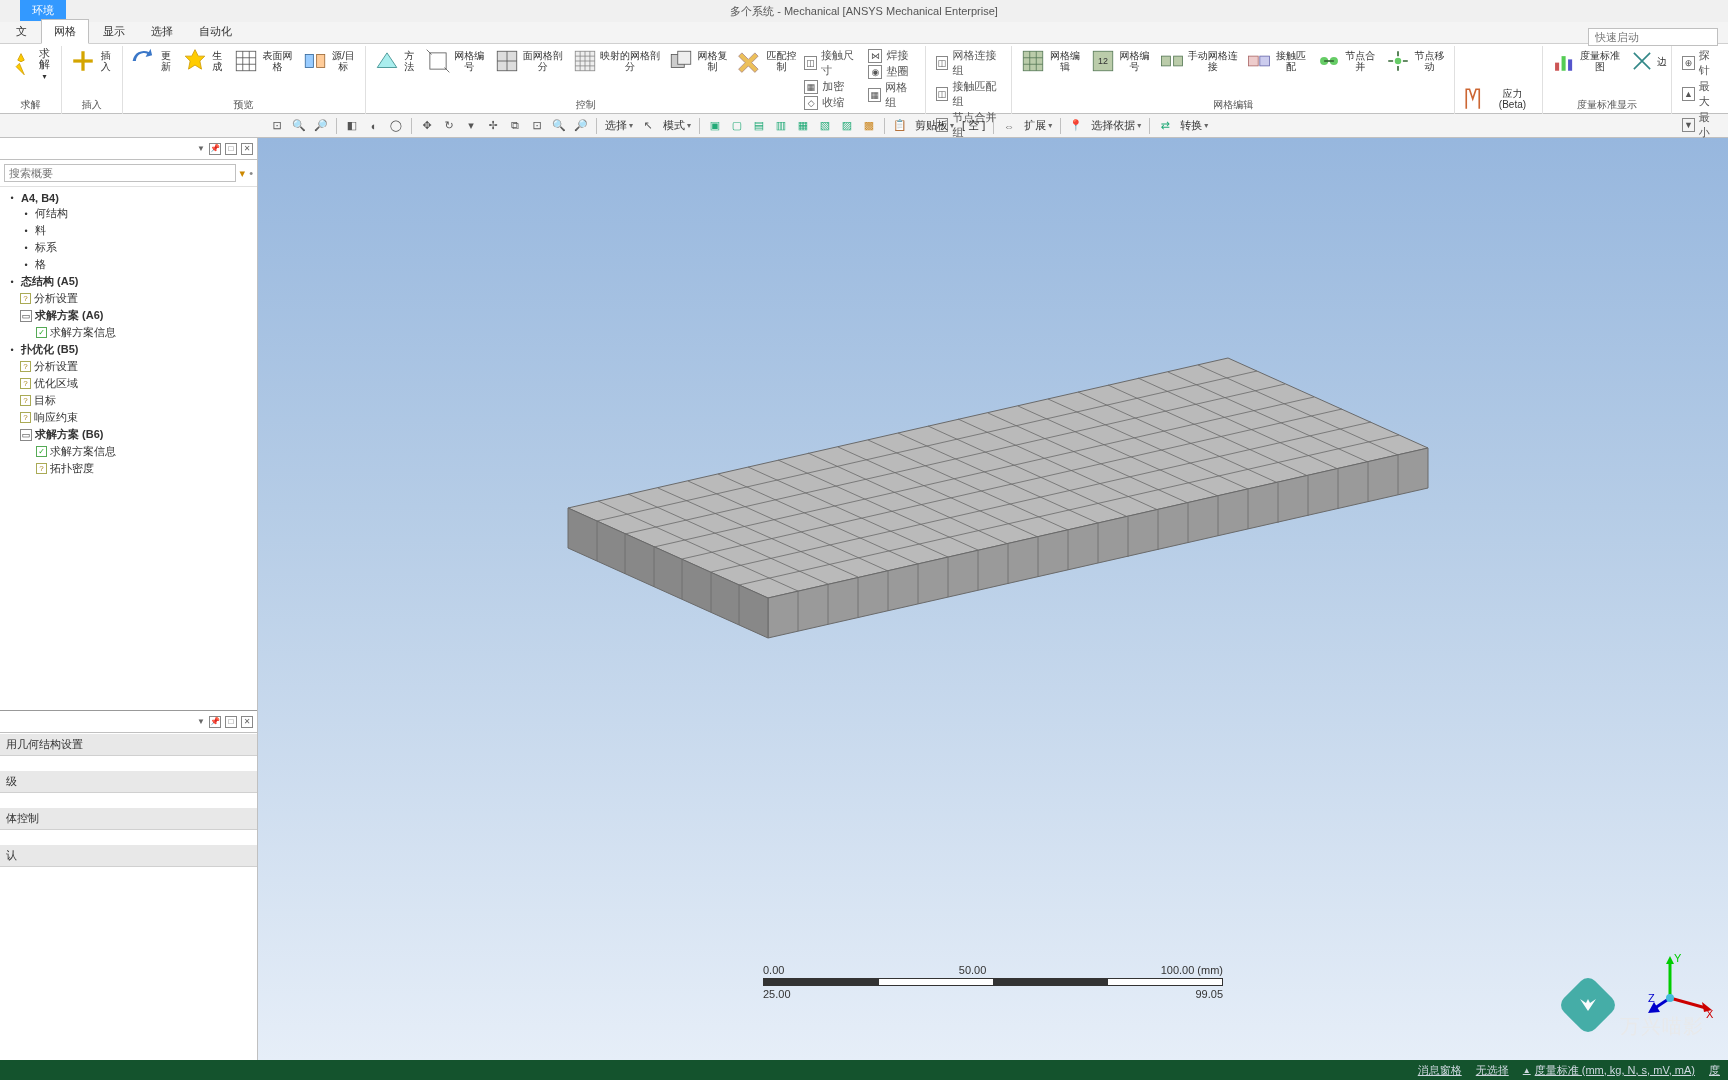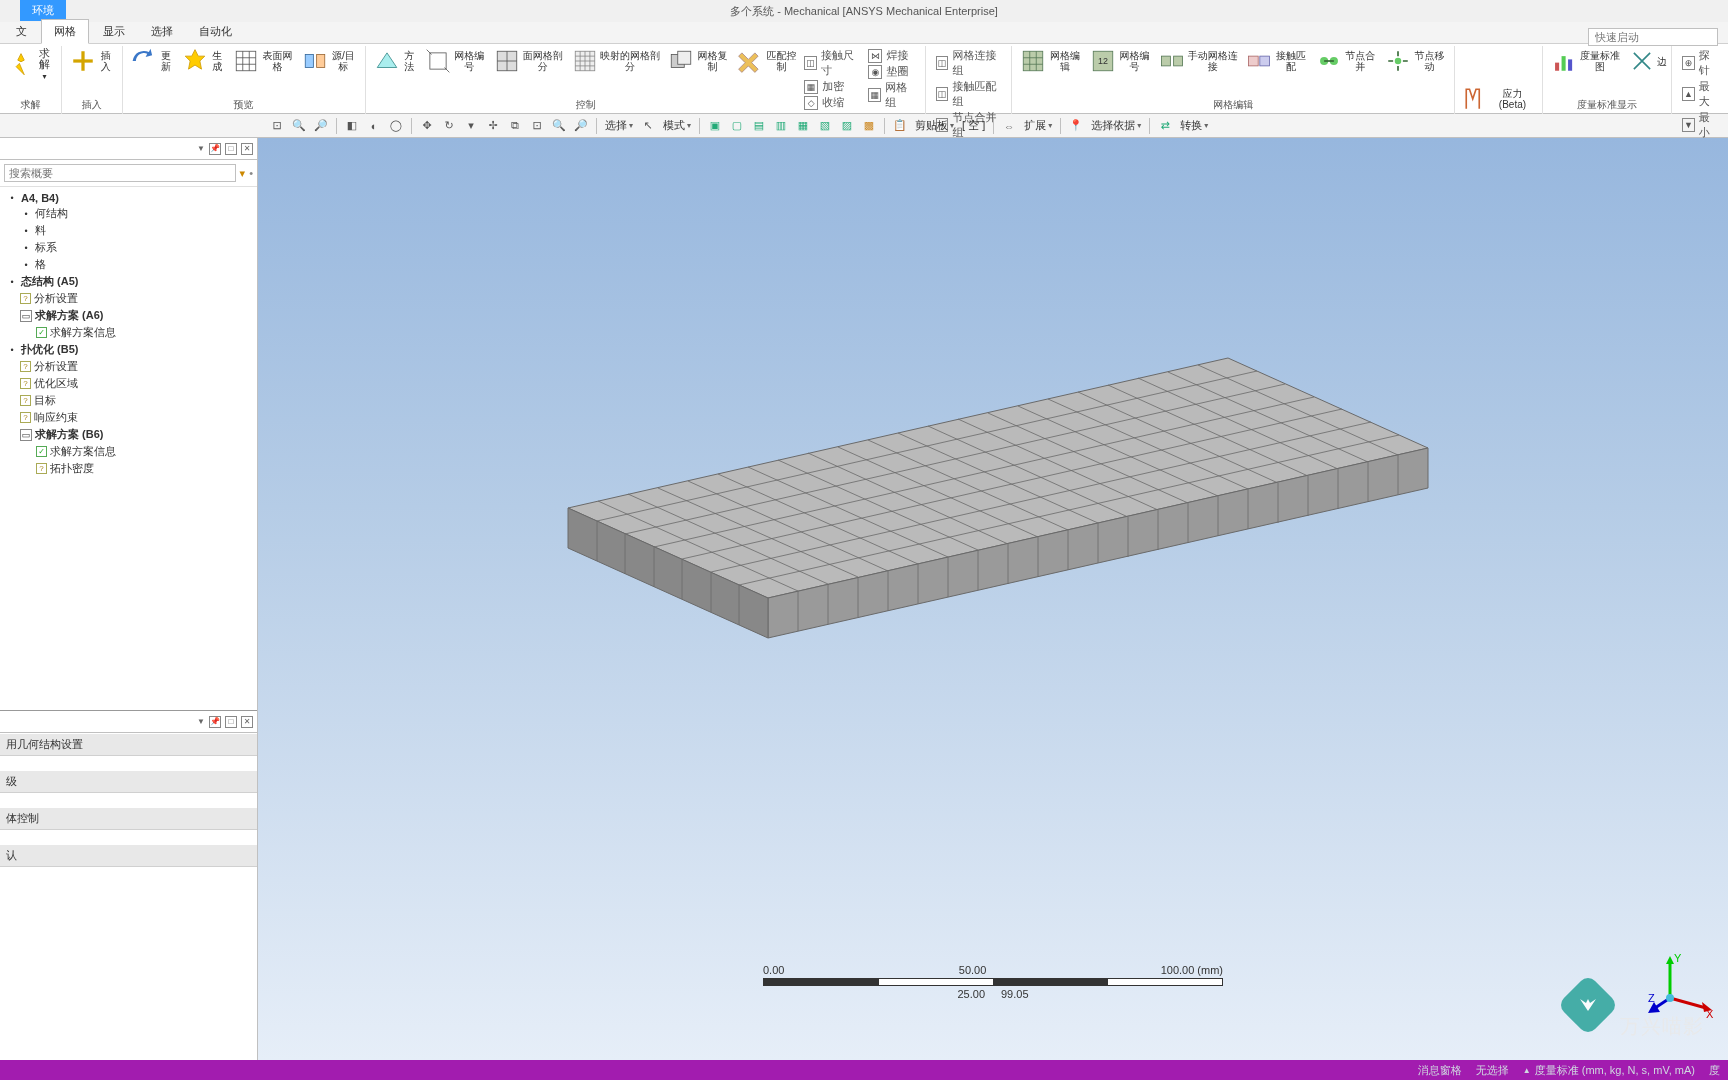--- a/index.html
+++ b/index.html
@@ -54,29 +54,29 @@
 .details .sect { background:#e8e8e8; padding:3px 6px; font-size:11px; color:#333; border-top:1px solid #fff; border-bottom:1px solid #d0d0d0;}
 
 .viewport { flex: 1; position: relative; background: linear-gradient(to bottom, #97b7de 0%, #b5cce6 40%, #e6eef8 100%); }
 .canvas { position:absolute; inset:0;}
 
 .scale-bar { position:absolute; bottom: 60px; left: 50%; transform: translateX(-50%); width: 460px; font-size:10px; color:#333;}
 .scale-bar .labels-top { display:flex; justify-content:space-between;}
 .scale-bar .bar { height:8px; background: #fff; border:1px solid #333; display:flex; margin: 2px 0;}
 .scale-bar .bar div { flex:1;}
 .scale-bar .bar div:nth-child(odd){ background:#333;}
-.scale-bar .labels-bot { display:flex; justify-content:center;gap:16px;}
+.scale-bar .labels-bot { display:flex; justify-content:space-between;gap:16px;}
 
 .triad { position:absolute; right:10px; bottom:40px; width:70px; height:70px;}
 
 .watermark { position:absolute; right:24px; bottom:20px; display:flex; align-items:center; gap:10px; opacity:.85;}
 .watermark .logo { width:44px; height:44px; background:#2aa39a; border-radius:10px; transform:rotate(45deg); display:flex; align-items:center; justify-content:center;}
 .watermark .txt { font-size:20px; color:#e9e9e9; letter-spacing:1px;margin-top:44px;}
 
-.status { position:absolute; bottom:0; left:0; right:0; height:20px; background:#a21caf; color:#cfd8e0; display:flex; align-items:center; justify-content:flex-end; padding:0 8px; gap:14px; font-size:11px;}
+.status { position:absolute; bottom:0; left:0; right:0; height:20px; background:#14532d; color:#cfd8e0; display:flex; align-items:center; justify-content:flex-end; padding:0 8px; gap:14px; font-size:11px;text-decoration:underline;}
 .status .item { display:flex; align-items:center; gap:4px;}
 .status .tri { font-size:8px;}
 </style>
 </head>
 <body>
 
 <div class="title-bar">
   <span class="tab">环境</span>
   <span class="title">多个系统 - Mechanical [ANSYS Mechanical Enterprise]</span>
 </div>

